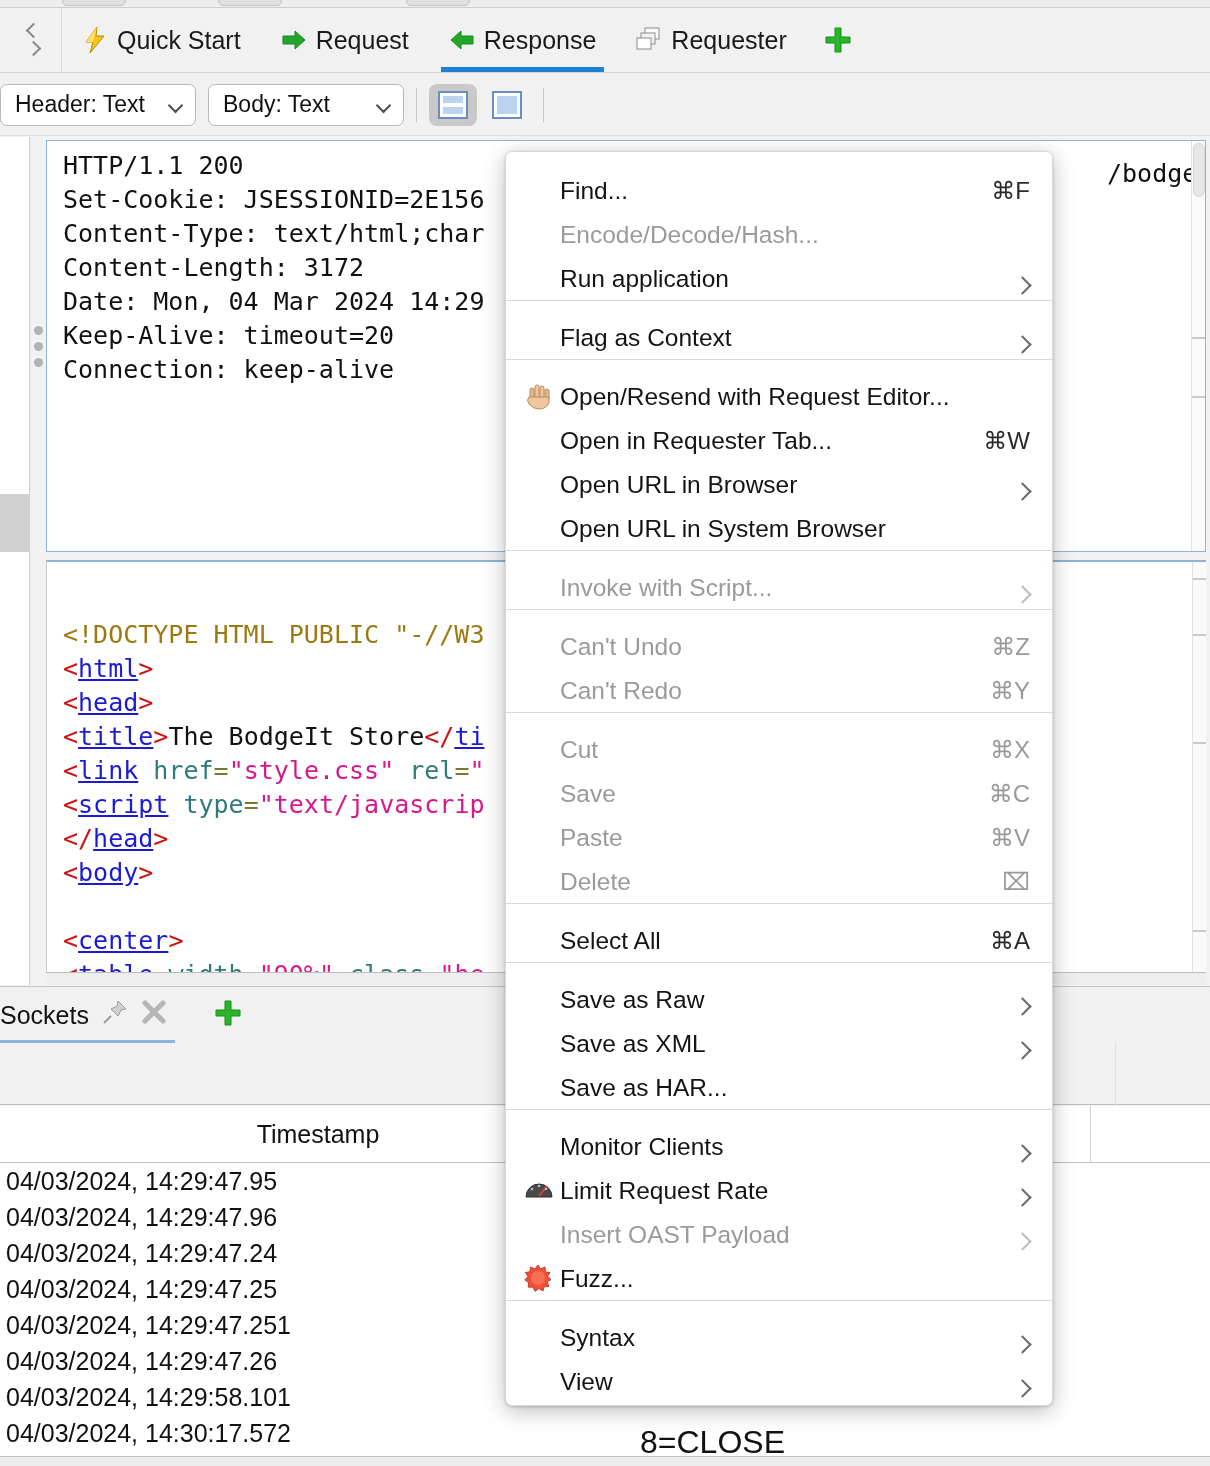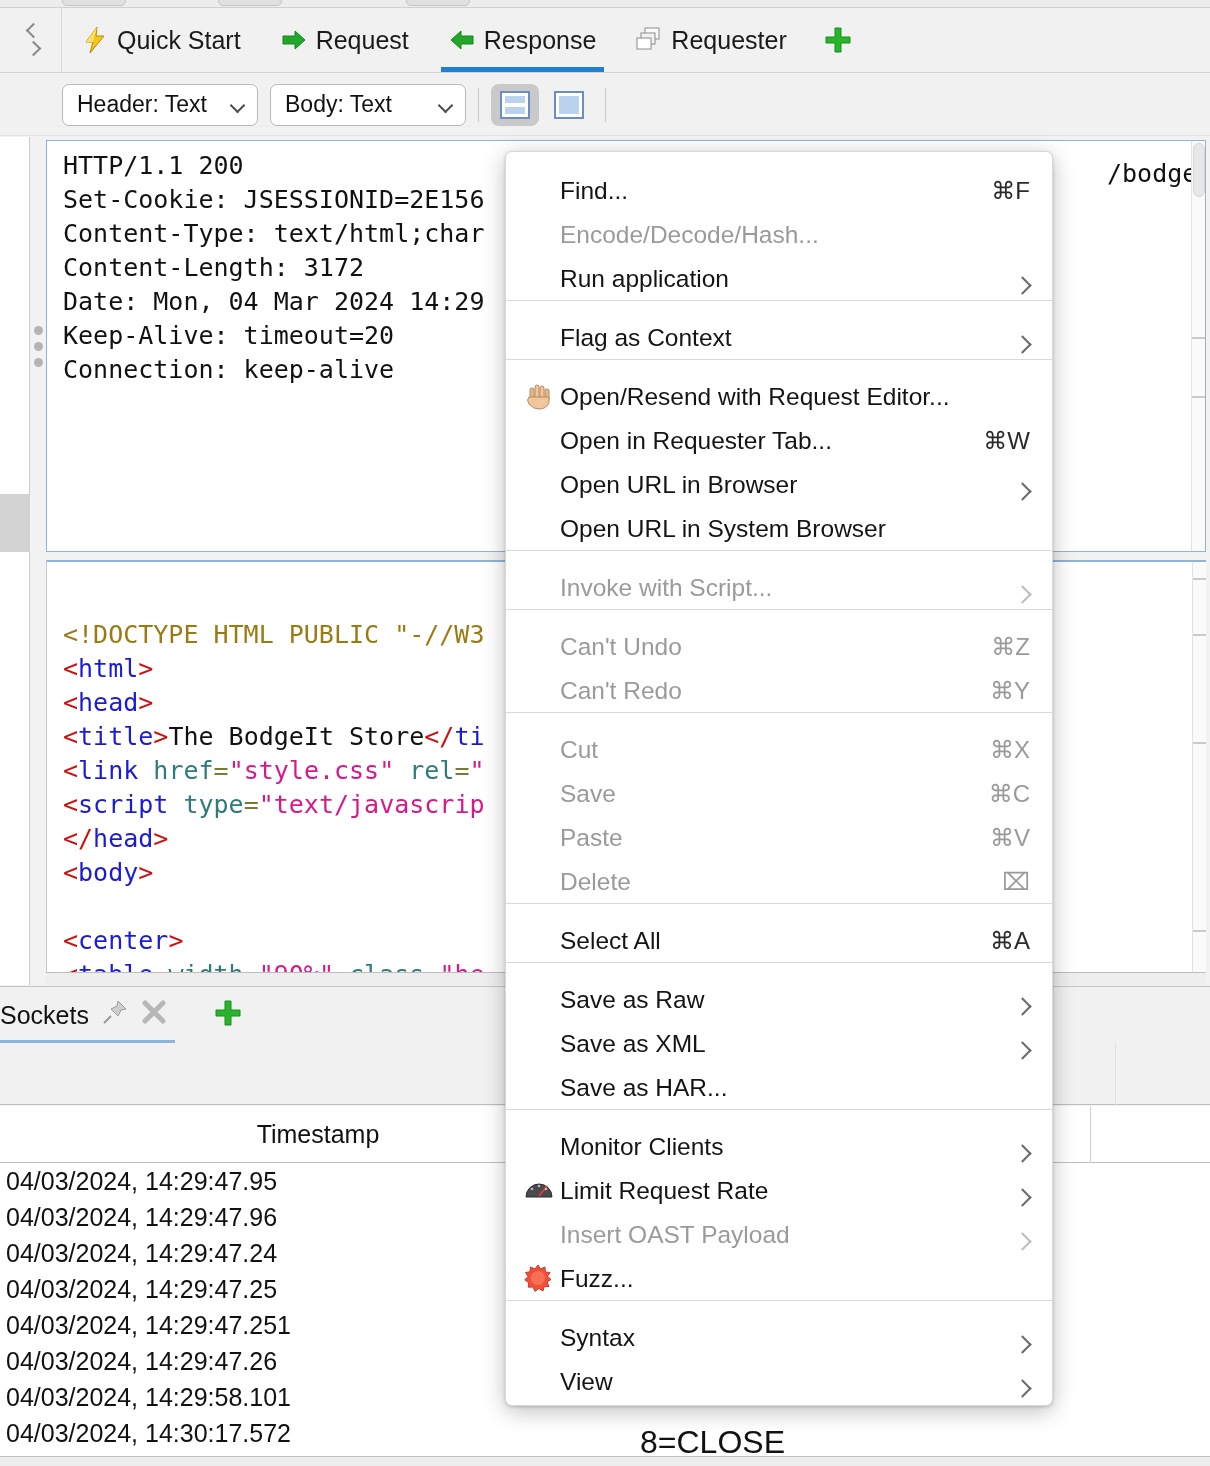--- a/index.html
+++ b/index.html
@@ -68,21 +68,20 @@
   .plusbtn {
     width: 46px; height: 64px; display: flex; align-items: center; justify-content: center;
     margin-left: 8px;
   }
 
   
   .subbar {
     position: absolute; left: 0; top: 74px; width: 1210px; height: 62px;
     background: #f1f1f1;
     display: flex; align-items: center; gap: 12px;
-    padding-left: 62px;
     border-bottom: 1px solid #e2e2e2;
   }
   .subbar-left-cell {
     position: absolute; left: 0; top: 74px; width: 61px; height: 62px;
     background: #ededed; border-right: 1px solid #dadada;
   }
   .combo {
     height: 42px; min-width: 196px;
     background: #fff; border: 1px solid #b9b9b9; border-radius: 7px;
     display: flex; align-items: center; justify-content: space-between;
@@ -148,21 +147,21 @@
 
   
   .bodypane {
     position: absolute; left: 46px; top: 560px; width: 1160px; height: 420px;
     background: #fff; border-top: 2px solid #8fb4d9; border-left: 1px solid #c8c8c8;
     overflow: hidden;
   }
   .bodypane .code { padding: 56px 0 0 16px; }
   .code .ln { white-space: pre; }
   .tg { color: #cf0f0f; }           
-  .tn { color: #1b1bd6; }           
+  .tn { color: #1b1bd6; text-decoration: underline; }           
   .at { color: #2f7a7a; }           
   .eq { color: #7a7a2f; }
   .st { color: #d6188a; }           
   .doctype { color: #9c7a12; }
   .txt { color: #111; }
   .body-scroll {
     position: absolute; right: 0; top: 0; width: 14px; height: 420px;
     background: #fafafa; border-left: 1px solid #e2e2e2;
   }
   .body-scroll .tick { position: absolute; left: 0; width: 14px; height: 2px; background: #cacaca; }

